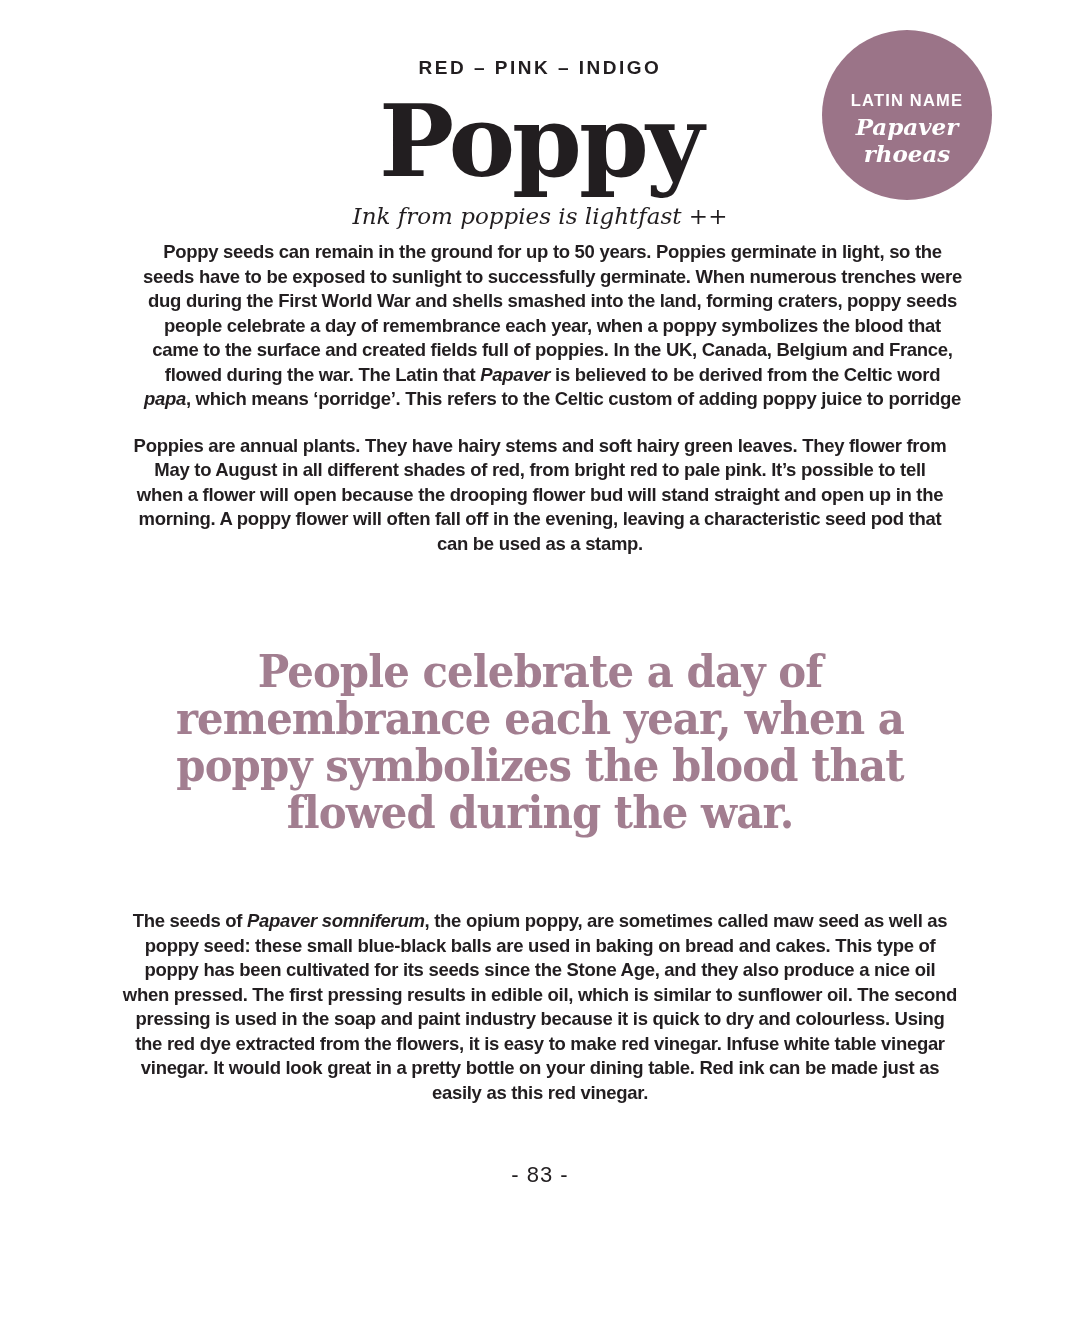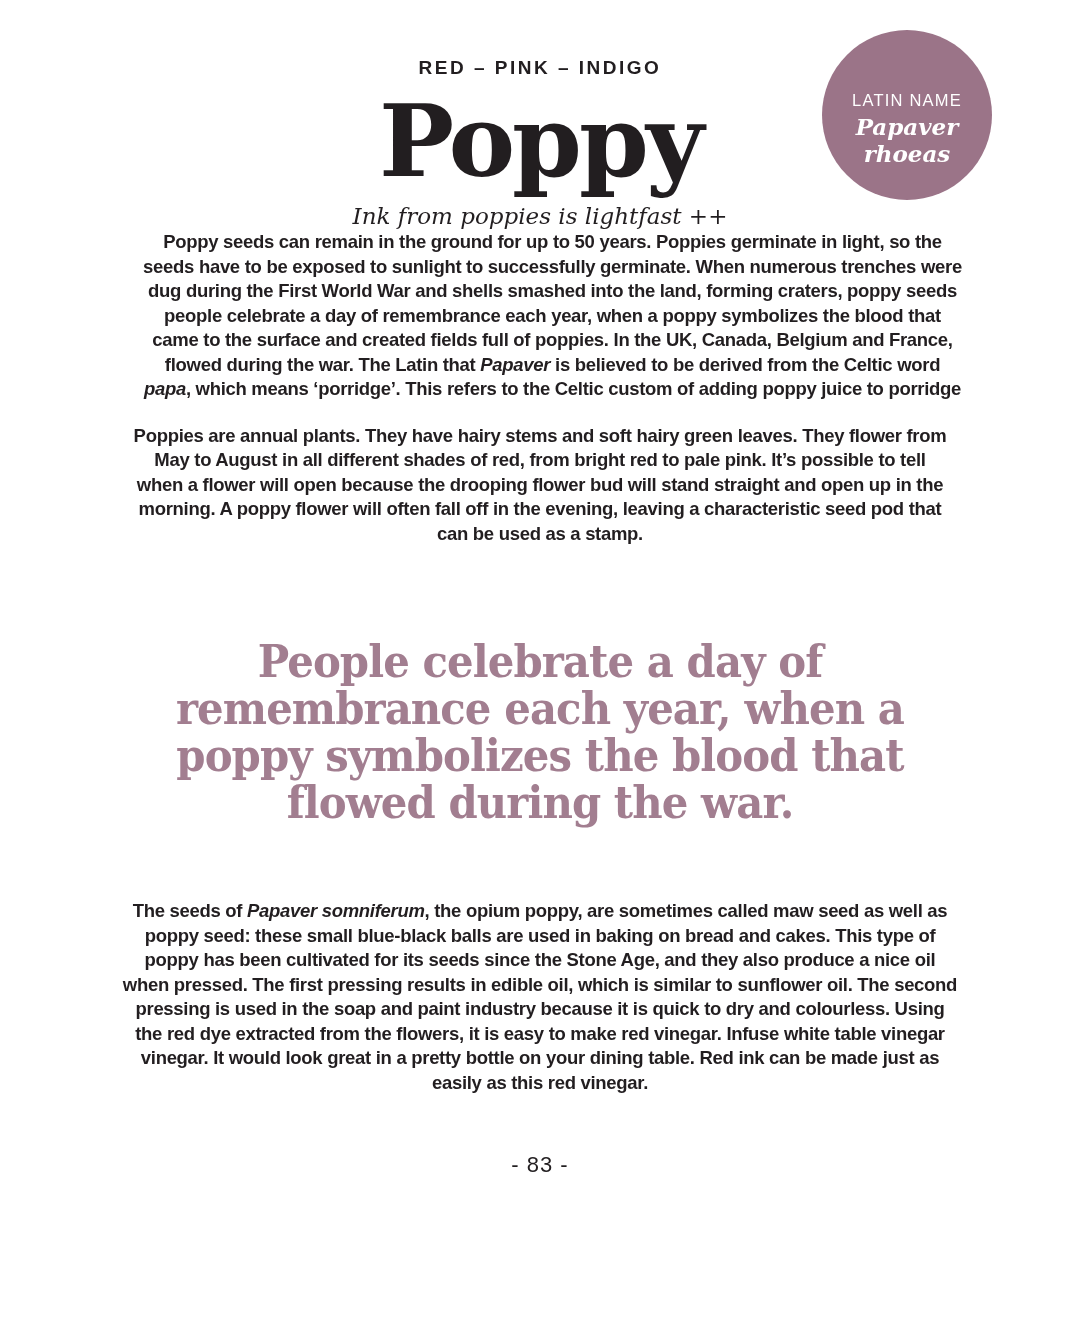--- a/index.html
+++ b/index.html
@@ -36,21 +36,21 @@
     line-height: 28px;
     font-style: italic;
   }
   .para {
     font-size: 18.5px;
     font-weight: bold;
     line-height: 24.5px;
     letter-spacing: -0.3px;
   }
   .para .line, .quote .line { white-space: nowrap; }
-  .para-1 { margin-top: 0; padding-left: 25px; }
+  .para-1 { margin-top: 10px; padding-left: 25px; }
   .para-2 { margin-top: 22px; }
   .para-3 { margin-top: 73px; }
   .quote {
     margin-top: 92px;
     font-family: "DejaVu Serif", serif;
     font-weight: bold;
     font-size: 45px;
     line-height: 47px;
     letter-spacing: -1px;
   }
@@ -66,21 +66,21 @@
     color: #ffffff;
     display: flex;
     flex-direction: column;
     align-items: center;
     justify-content: center;
     padding-top: 0;
     box-sizing: border-box;
   }
   .badge-label {
     font-size: 16.5px;
-    font-weight: normal;
+    font-weight: bold;
     letter-spacing: 1.2px;
     margin-top: 28px;
     margin-bottom: 3px;
   }
   .badge-latin {
     font-family: "DejaVu Serif", serif;
     font-style: italic;
     font-weight: 600;
     font-size: 23px;
     line-height: 27px;

